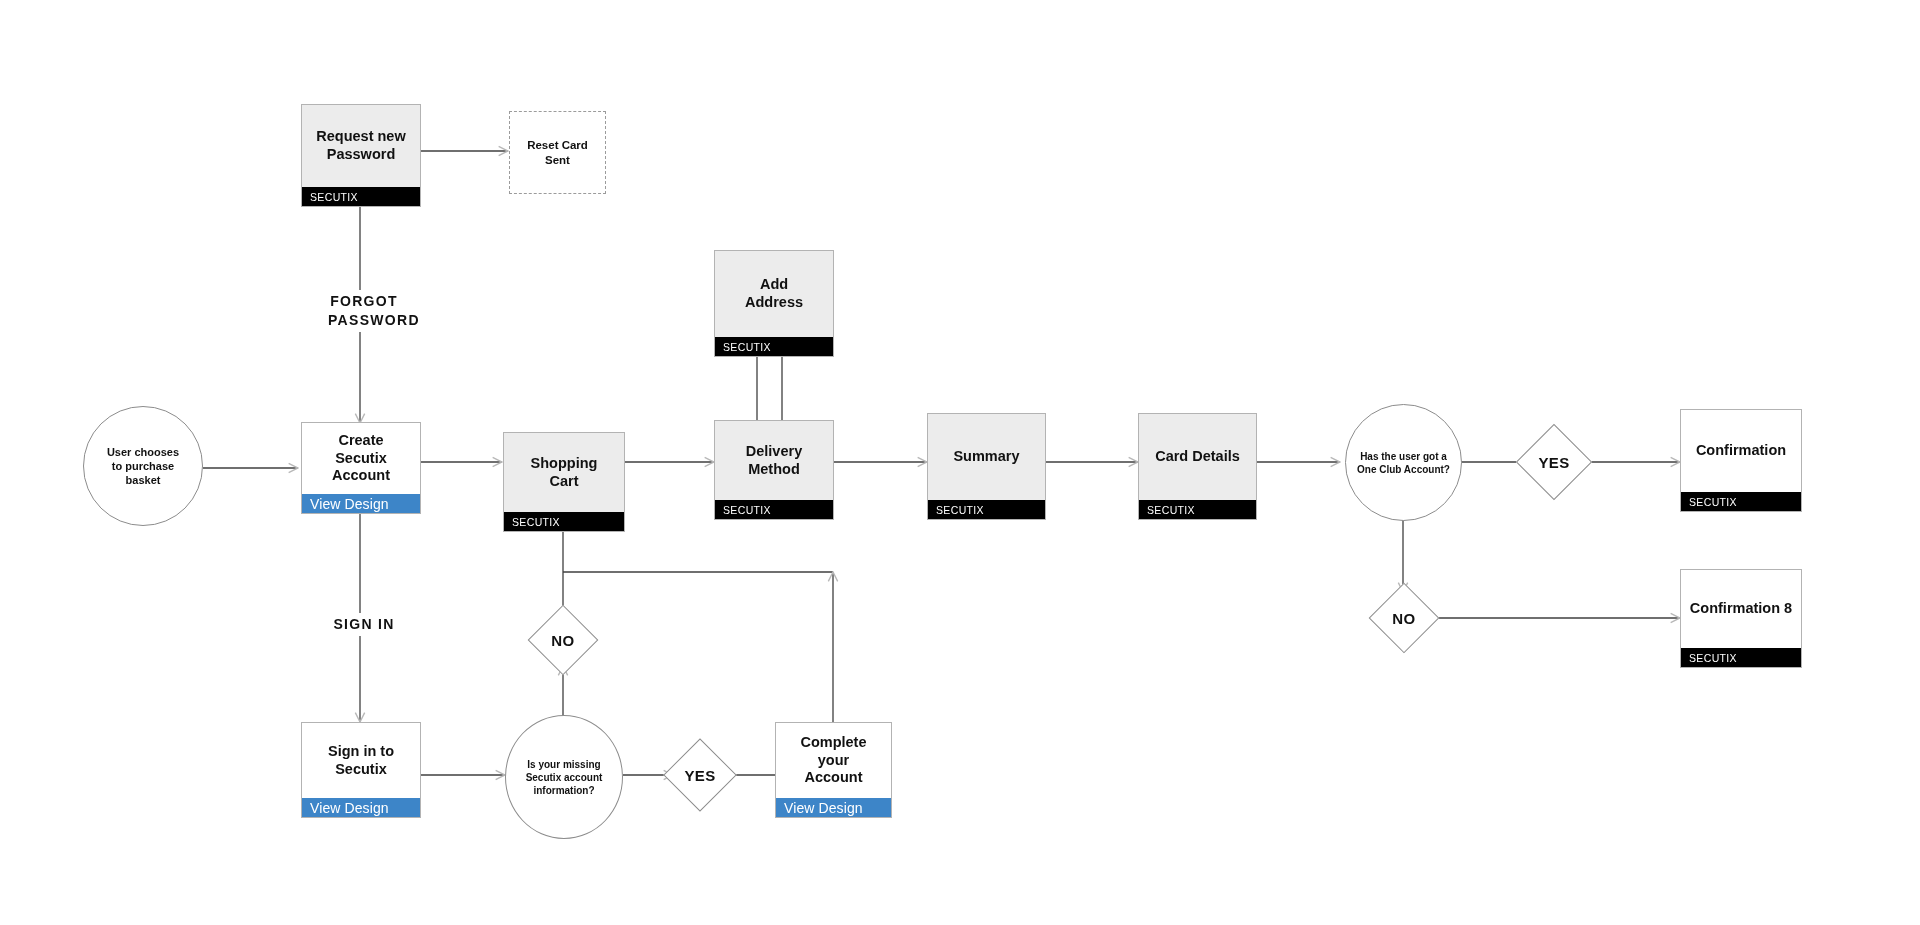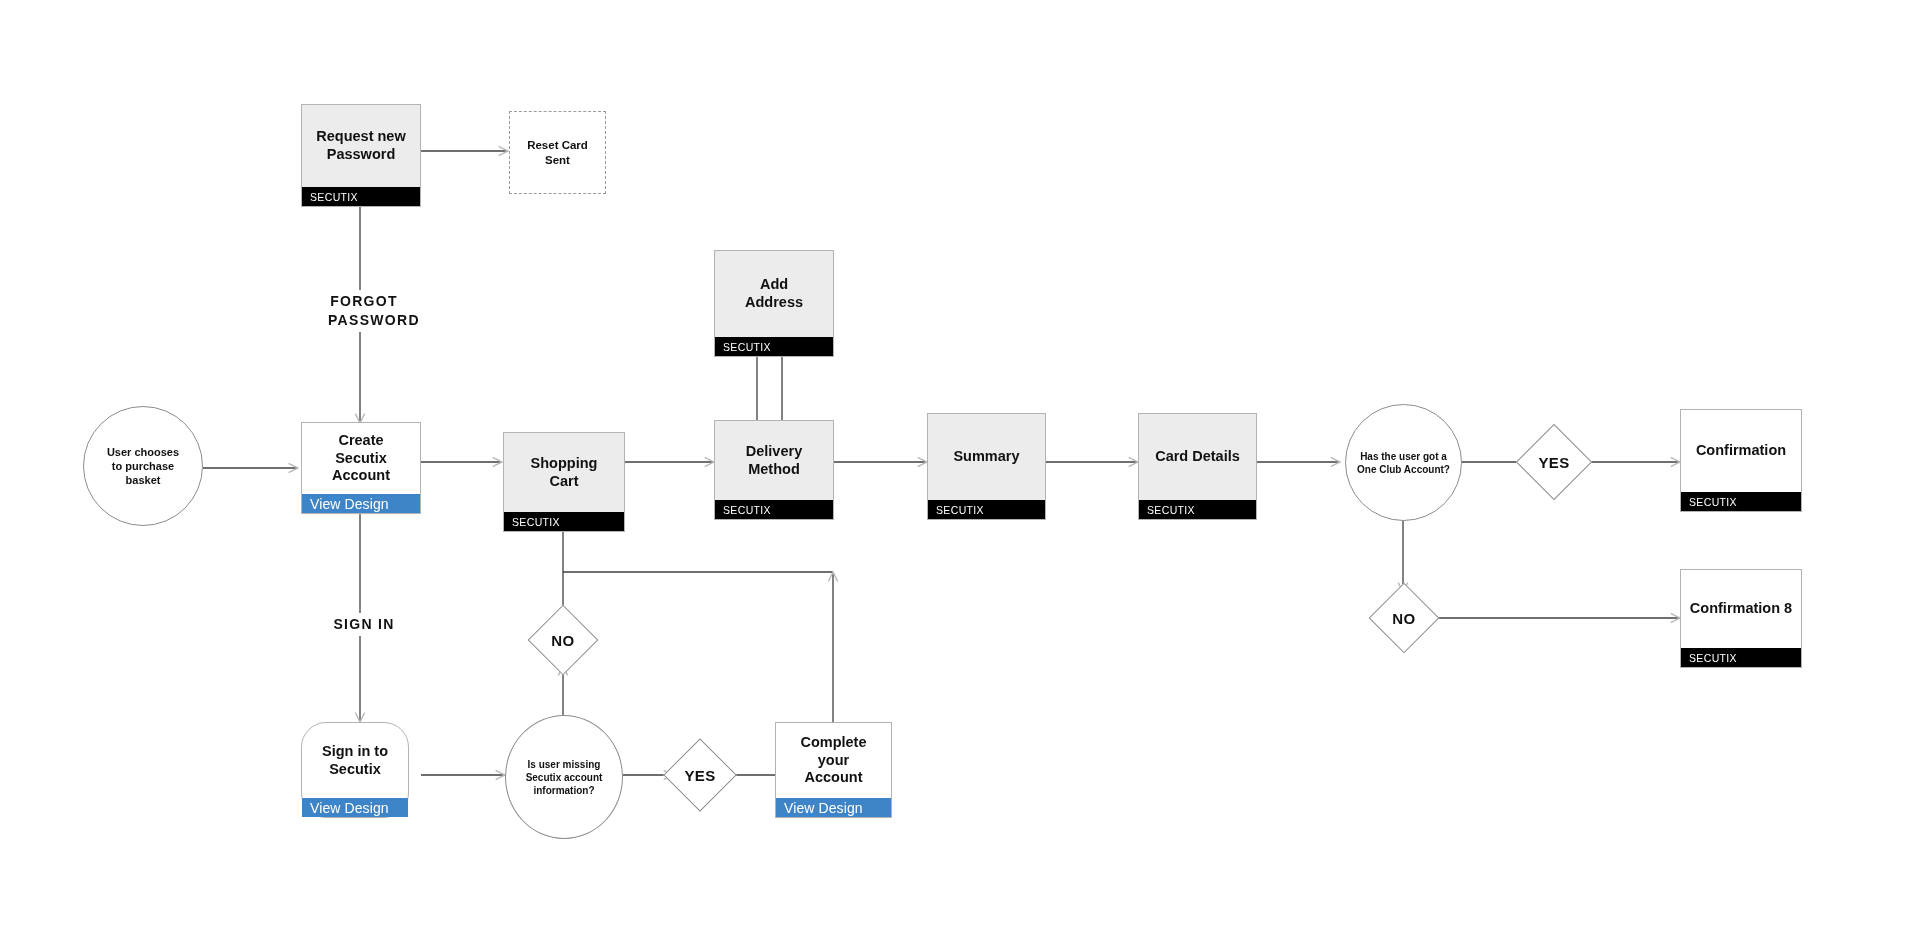--- a/index.html
+++ b/index.html
@@ -258,27 +258,27 @@
   <div class="node rect white" style="left:1680px; top:569px; width:122px; height:99px;">
     <div class="rect-body" style="font-size:14.5px;">Confirmation 8</div>
     <div class="footer">SECUTIX</div>
   </div>
 
   <div class="node diamond" style="left:525px; top:602px; width:76px; height:76px;">
     <div class="dshape" style="width:50px; height:50px;"></div>
     <div class="dlabel">NO</div>
   </div>
 
-  <div class="node rect white" style="left:301px; top:722px; width:108px; height:96px;border-radius:25px;">
+  <div class="node rect white" style="left:301px; top:722px; width:120px; height:96px;">
     <div class="rect-body" style="font-size:14.5px; white-space:pre-line;">Sign in to
 Secutix</div>
     <div class="footer design">View Design</div>
   </div>
 
-  <div class="node ellipse" style="left:505px; top:715px; width:118px; height:124px; font-size:10px; white-space:pre-line;">Is user missing
+  <div class="node ellipse" style="left:505px; top:715px; width:118px; height:124px; font-size:10px; white-space:pre-line;">Is your missing
 Secutix account
 information?</div>
 
   <div class="node diamond" style="left:662px; top:737px; width:76px; height:76px;">
     <div class="dshape" style="width:52px; height:52px;"></div>
     <div class="dlabel">YES</div>
   </div>
 
   <div class="node rect white" style="left:775px; top:722px; width:117px; height:96px;">
     <div class="rect-body" style="font-size:14.5px; white-space:pre-line;">Complete

